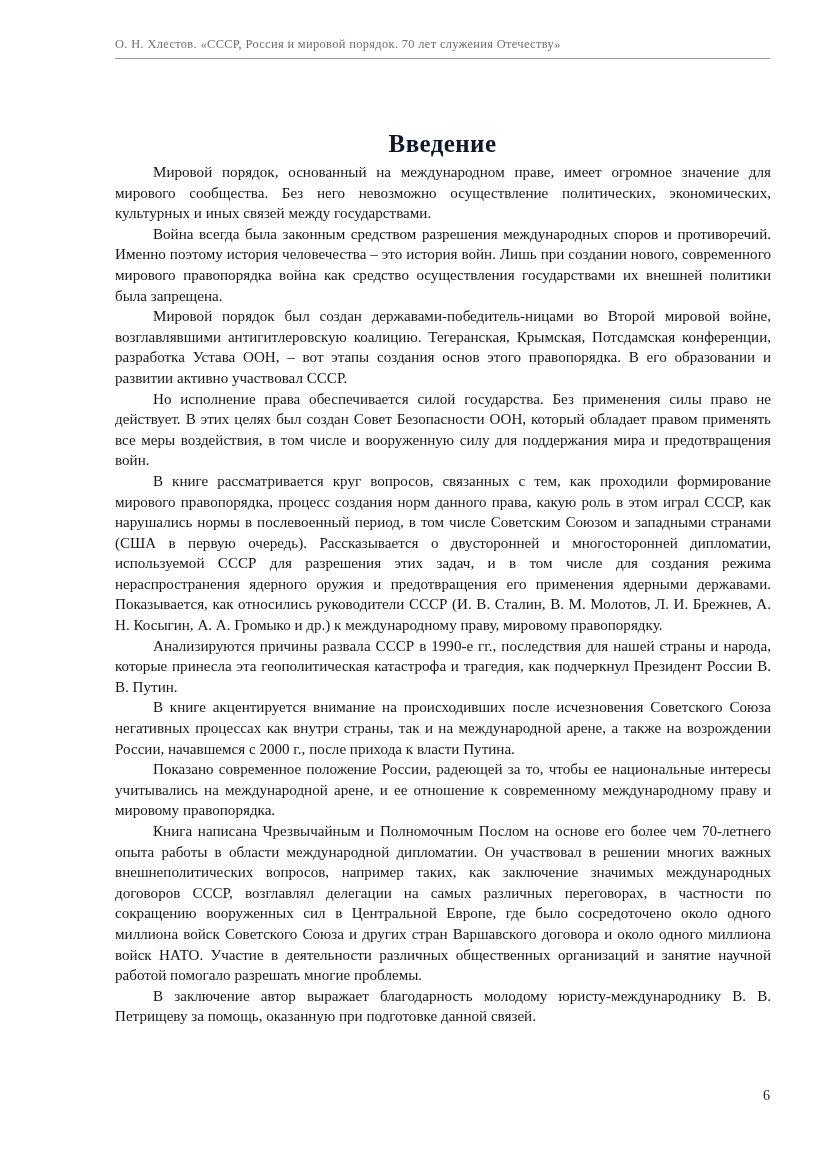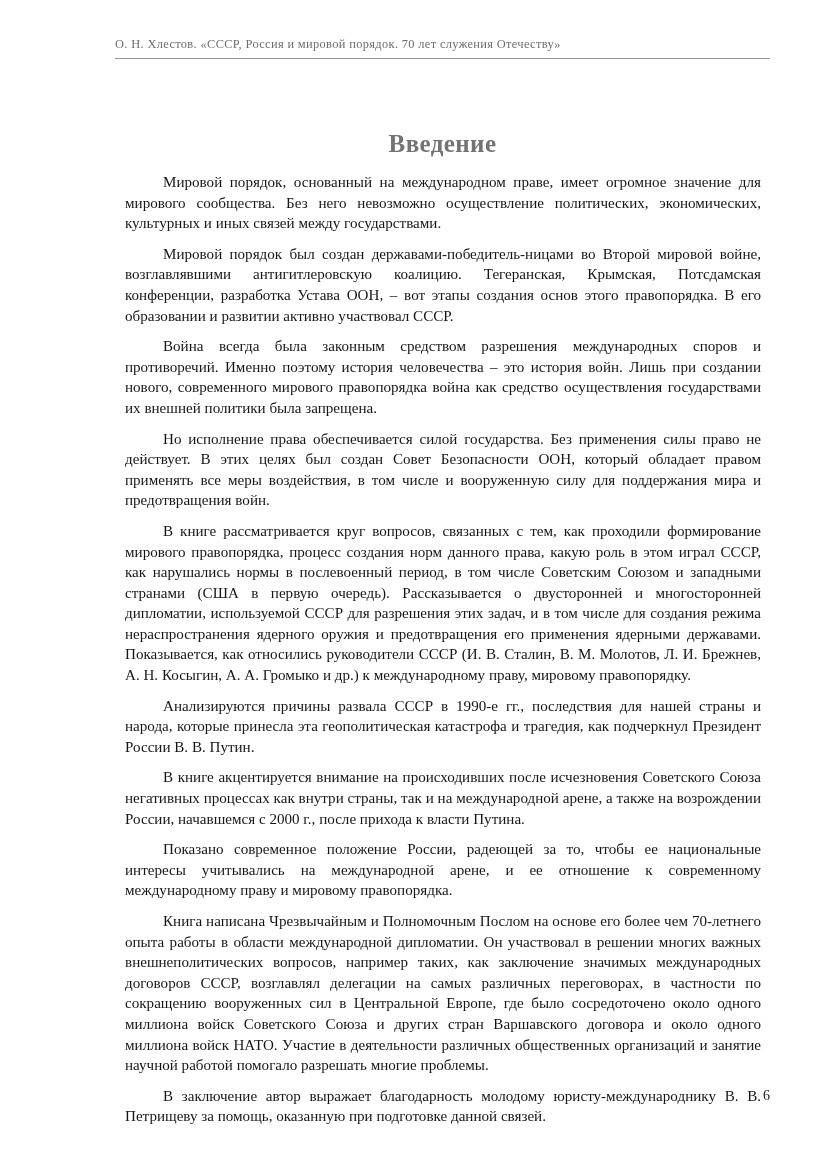--- a/index.html
+++ b/index.html
@@ -49,32 +49,32 @@
   
   .chapter-title {
     position: absolute;
     left: 115px;
     top: 113px;
     width: 655px;
     text-align: center;
     font-size: 25px;
     font-weight: bold;
     letter-spacing: 0.4px;
-    color: #737373;
+    color: #0f172a;
   }
 
   
   .body-block {
     position: absolute;
     left: 115px;
     top: 162px;
     width: 656px;
   }
   .para {
-    margin: 10px;
+    margin: 0;
     text-align: justify;
     text-justify: inter-word;
     font-size: 15.1px;
     line-height: 20.6px;
     text-indent: 38px;
     hyphens: none;
     color: #161616;
   }
 
   
@@ -93,22 +93,22 @@
 
   <div class="running-head">
     <div class="running-head-text">О.  Н.  Хлестов.  «СССР, Россия и мировой порядок. 70 лет служения Отечеству»</div>
     <div class="header-rule"></div>
   </div>
 
   <h1 class="chapter-title">Введение</h1>
 
   <div class="body-block">
       <p class="para">Мировой порядок, основанный на международном праве, имеет огромное значение для мирового сообщества. Без него невозможно осуществление политических, экономических, культурных и иных связей между государствами.</p>
+      <p class="para">Война всегда была законным средством разрешения международных споров и противоречий. Именно поэтому история человечества – это история войн. Лишь при создании нового, современного мирового правопорядка война как средство осуществления государствами их внешней политики была запрещена.</p>
       <p class="para">Мировой порядок был создан державами-победитель-ницами во Второй мировой войне, возглавлявшими антигитлеровскую коалицию. Тегеранская, Крымская, Потсдамская конференции, разработка Устава ООН, – вот этапы создания основ этого правопорядка. В его образовании и развитии активно участвовал СССР.</p>
-      <p class="para">Война всегда была законным средством разрешения международных споров и противоречий. Именно поэтому история человечества – это история войн. Лишь при создании нового, современного мирового правопорядка война как средство осуществления государствами их внешней политики была запрещена.</p>
       <p class="para">Но исполнение права обеспечивается силой государства. Без применения силы право не действует. В этих целях был создан Совет Безопасности ООН, который обладает правом применять все меры воздействия, в том числе и вооруженную силу для поддержания мира и предотвращения войн.</p>
       <p class="para">В книге рассматривается круг вопросов, связанных с тем, как проходили формирование мирового правопорядка, процесс создания норм данного права, какую роль в этом играл СССР, как нарушались нормы в послевоенный период, в том числе Советским Союзом и западными странами (США в первую очередь). Рассказывается о двусторонней и многосторонней дипломатии, используемой СССР для разрешения этих задач, и в том числе для создания режима нераспространения ядерного оружия и предотвращения его применения ядерными державами. Показывается, как относились руководители СССР (И. В. Сталин, В. М. Молотов, Л. И. Брежнев, А. Н. Косыгин, А. А. Громыко и др.) к международному праву, мировому правопорядку.</p>
       <p class="para">Анализируются причины развала СССР в 1990-е гг., последствия для нашей страны и народа, которые принесла эта геополитическая катастрофа и трагедия, как подчеркнул Президент России В. В. Путин.</p>
       <p class="para">В книге акцентируется внимание на происходивших после исчезновения Советского Союза негативных процессах как внутри страны, так и на международной арене, а также на возрождении России, начавшемся с 2000 г., после прихода к власти Путина.</p>
       <p class="para">Показано современное положение России, радеющей за то, чтобы ее национальные интересы учитывались на международной арене, и ее отношение к современному международному праву и мировому правопорядка.</p>
       <p class="para">Книга написана Чрезвычайным и Полномочным Послом на основе его более чем 70-летнего опыта работы в области международной дипломатии. Он участвовал в решении многих важных внешнеполитических вопросов, например таких, как заключение значимых международных договоров СССР, возглавлял делегации на самых различных переговорах, в частности по сокращению вооруженных сил в Центральной Европе, где было сосредоточено около одного миллиона войск Советского Союза и других стран Варшавского договора и около одного миллиона войск НАТО. Участие в деятельности различных общественных организаций и занятие научной работой помогало разрешать многие проблемы.</p>
       <p class="para">В заключение автор выражает благодарность молодому юристу-международнику В. В. Петрищеву за помощь, оказанную при подготовке данной связей.</p>
     </div>
 
   <div class="folio">6</div>

